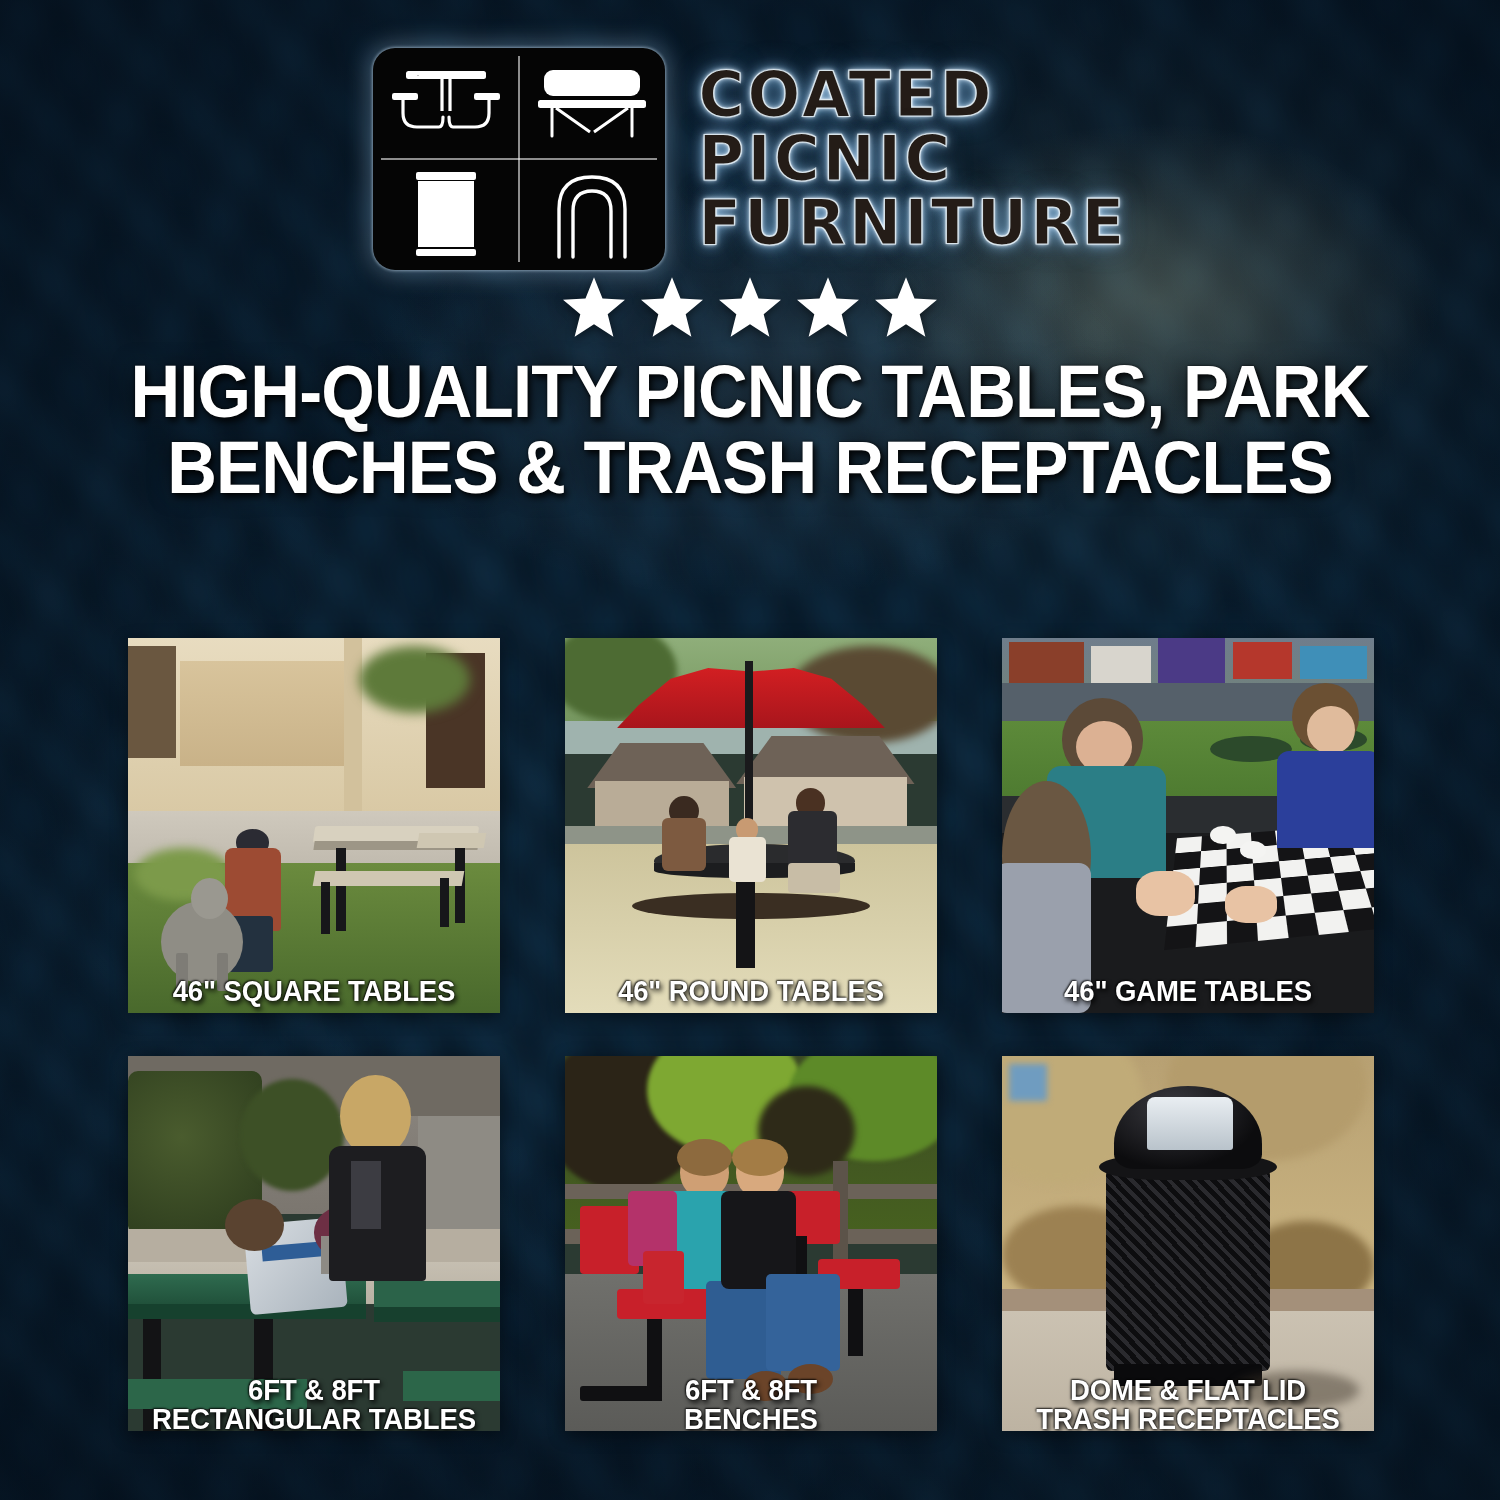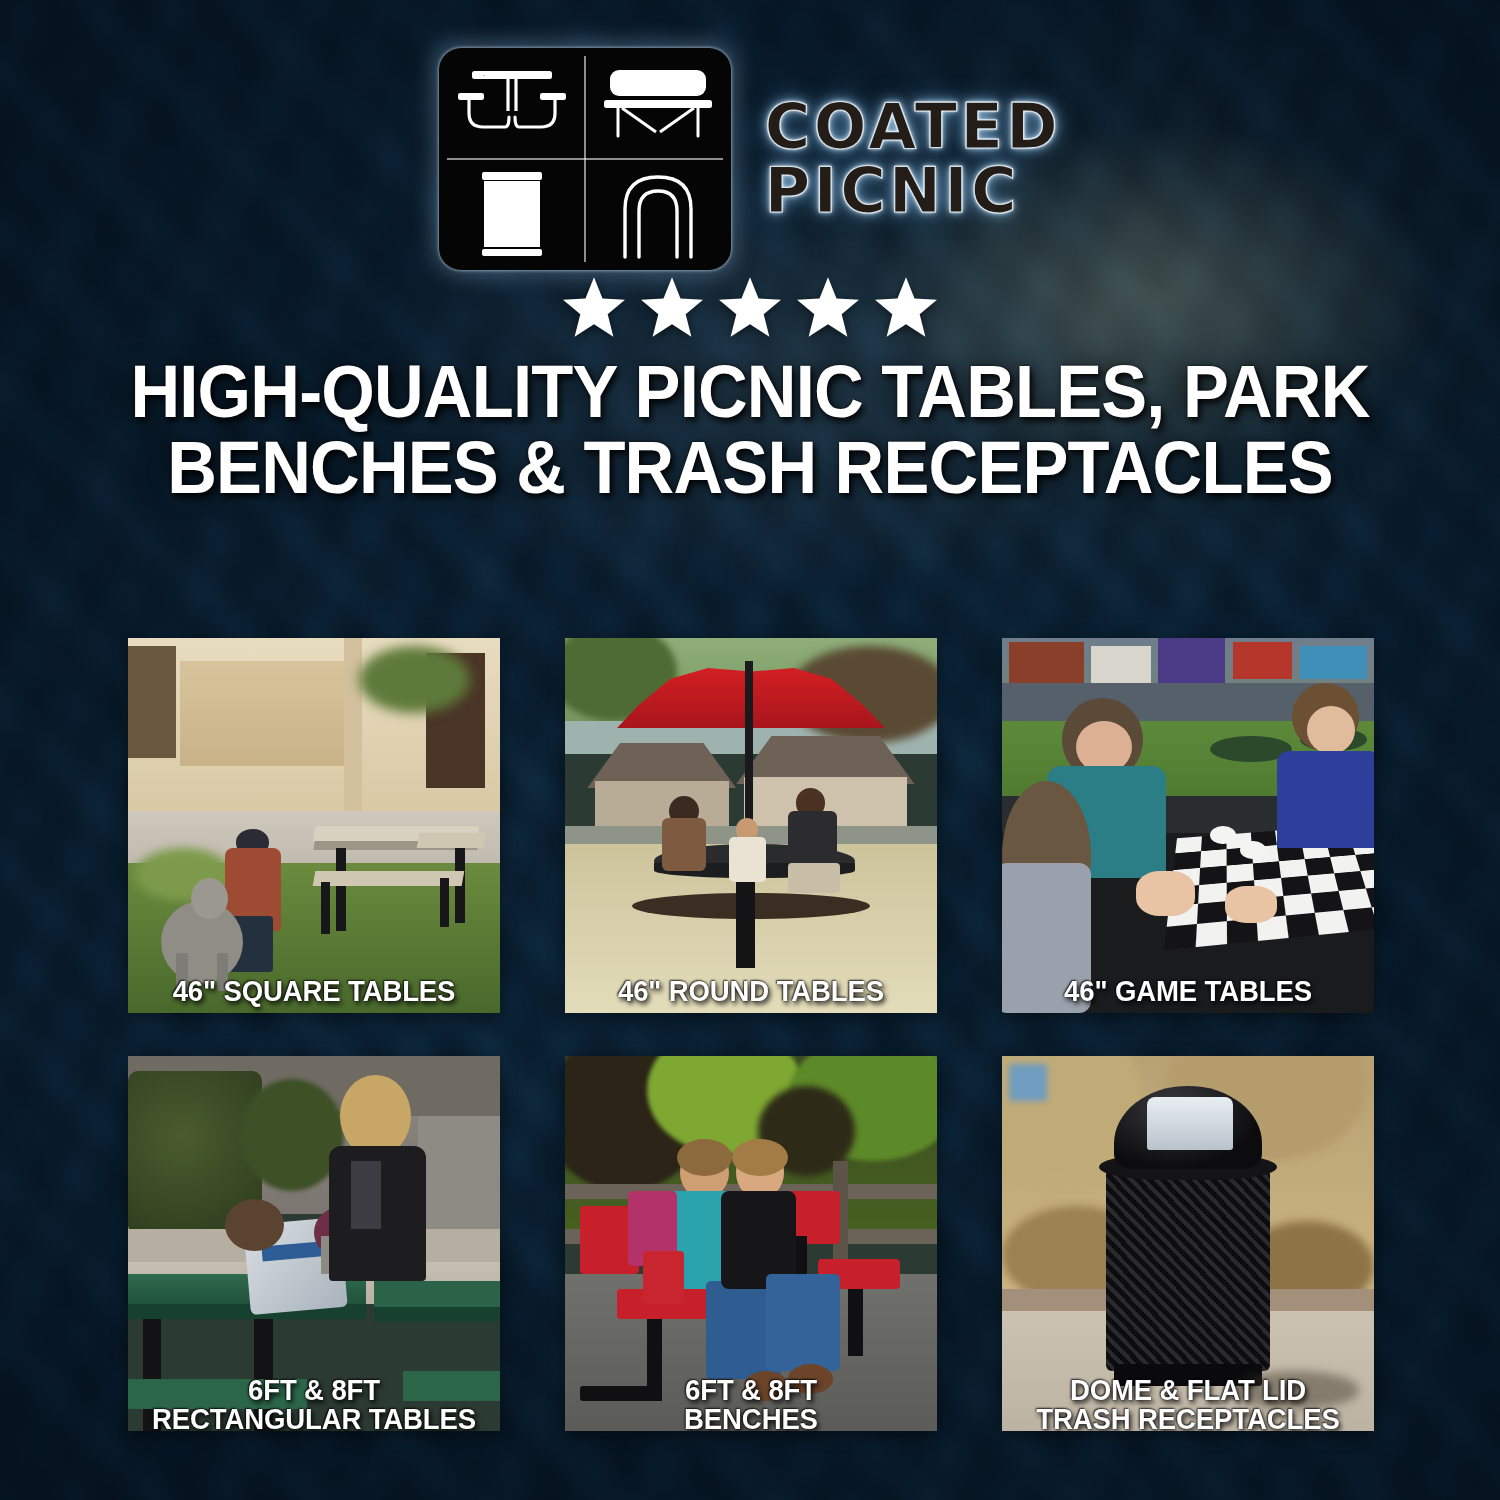--- a/index.html
+++ b/index.html
@@ -248,20 +248,21 @@
         <svg width="86" height="92" viewBox="0 0 86 92" fill="none" stroke="#ffffff" stroke-width="3.4">
           <path d="M10 88 L10 40 Q10 8 43 8 Q76 8 76 40 L76 88" stroke-linecap="round"></path>
           <path d="M24 88 L24 42 Q24 22 43 22 Q62 22 62 42 L62 88" stroke-linecap="round"></path>
         </svg>
       </div>
     </div>
 
     <div class="logo-text">
       <div class="logo-line l1">COATED</div>
       <div class="logo-line l2">PICNIC</div>
+      <div class="logo-line l3">FURNITURE</div>
     </div>
   </div>
 
   <div class="stars">
     <svg class="star" viewBox="0 0 24 23">
         <polygon points="12,0 15.3,8.2 24,8.7 17.3,14.3 19.5,23 12,18.2 4.5,23 6.7,14.3 0,8.7 8.7,8.2" fill="#ffffff"></polygon>
       </svg>
     <svg class="star" viewBox="0 0 24 23">
         <polygon points="12,0 15.3,8.2 24,8.7 17.3,14.3 19.5,23 12,18.2 4.5,23 6.7,14.3 0,8.7 8.7,8.2" fill="#ffffff"></polygon>
       </svg>

